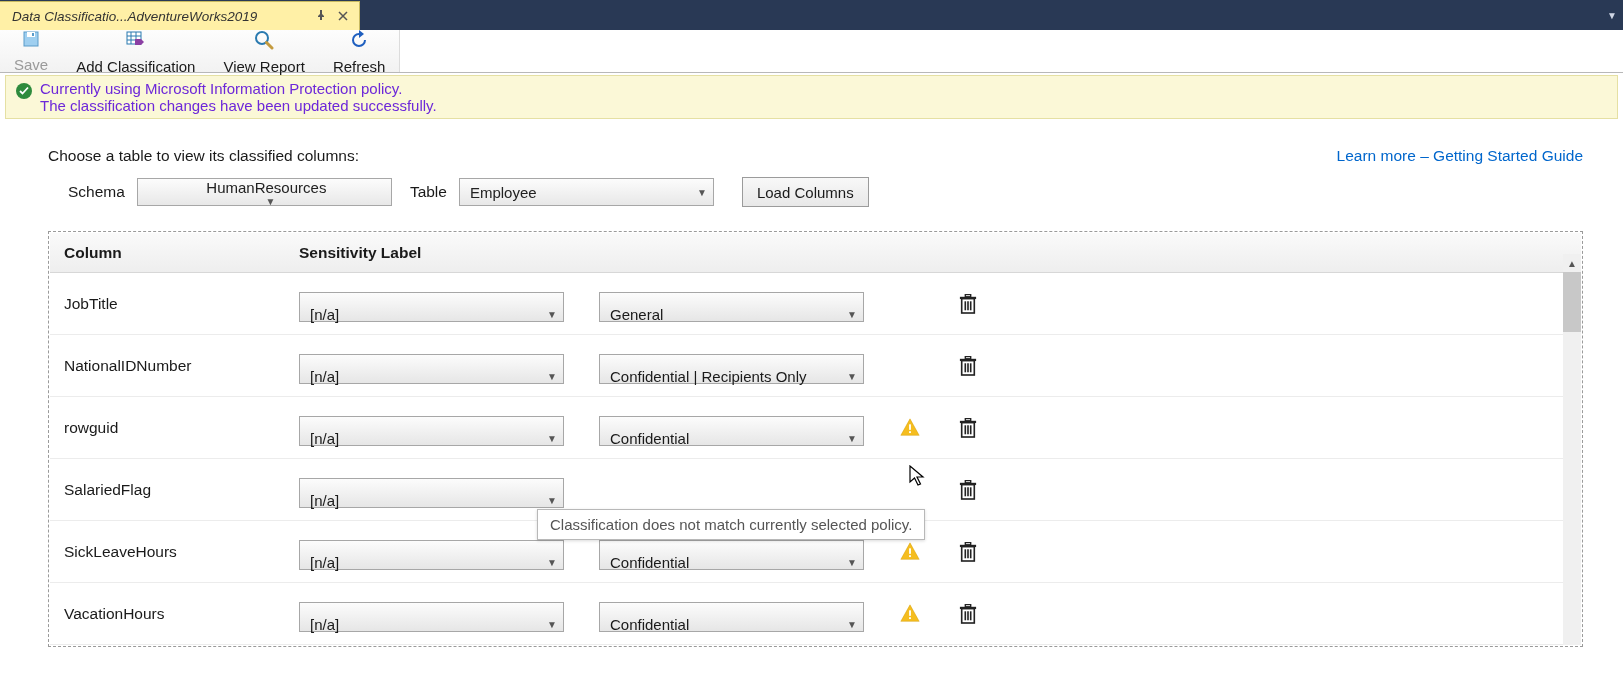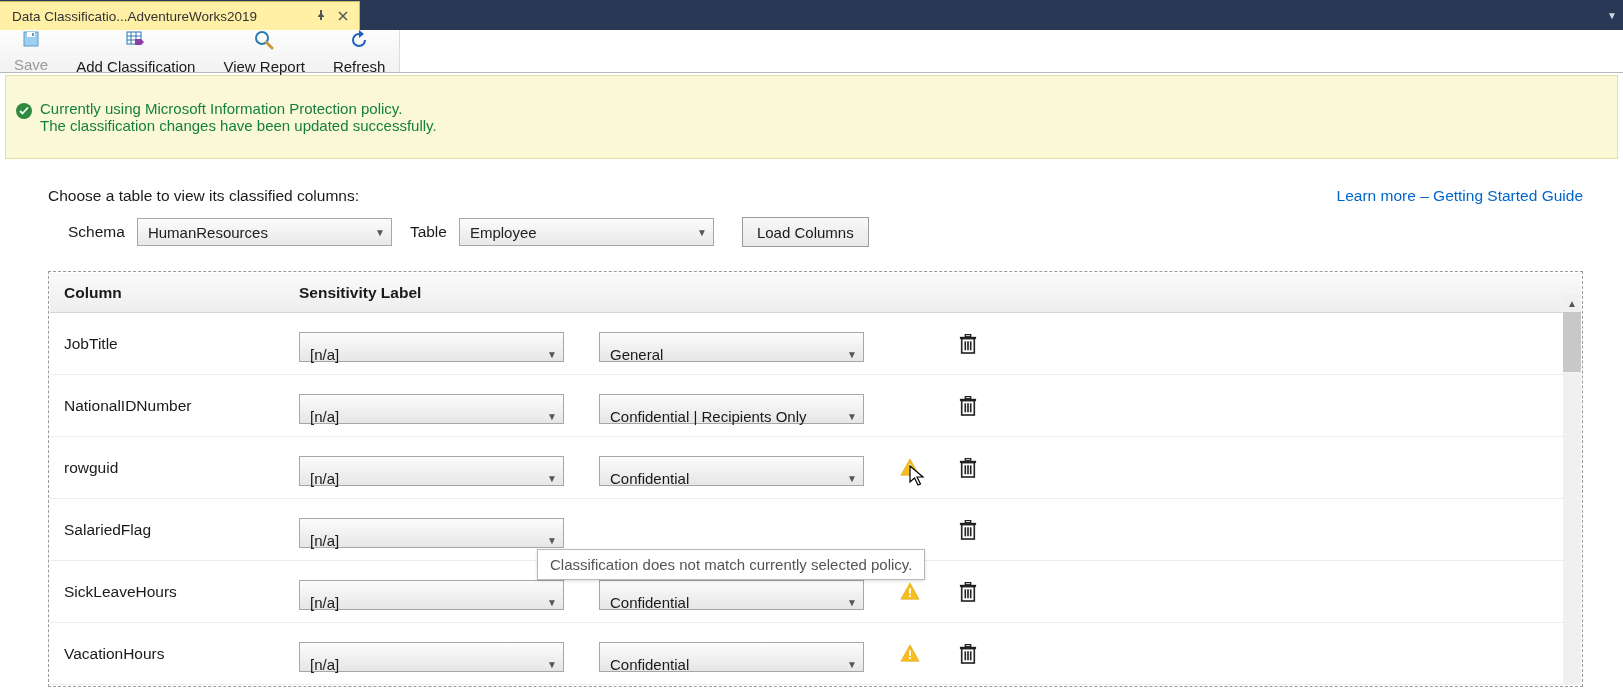--- a/index.html
+++ b/index.html
@@ -23,20 +23,21 @@
     border-right: 1px solid #c8b960;
     display: flex;
     align-items: center;
     padding: 0 8px 0 12px;
     font-size: 13.5px;
     color: #333;
     height: 29px;
     margin-top: 1px;
     min-width: 360px;
     gap: 6px;
+    font-style: italic;
   }
   .tab .tab-text { flex: 1; }
   .tab .pin-icon, .tab .close-icon {
     color: #555;
     cursor: pointer;
     width: 16px; text-align: center;
   }
   .titlebar-menu {
     position: absolute;
     right: 6px;
@@ -74,26 +75,26 @@
   }
   .toolbar .tb-btn.disabled { color: #9a9a9a; }
   .toolbar .tb-btn .ico {
     width: 20px; height: 20px;
     display: flex; align-items: center; justify-content: center;
   }
   .notice {
     background: #fbf8d7;
     border: 1px solid #e5e0a3;
     margin: 2px 5px 0 5px;
-    padding: 24px 10px;
+    padding: 4px 10px;
     display: flex;
     align-items: flex-start;
     gap: 8px;
     font-size: 15px;
-    color: #15803d;
+    color: #6d28d9;
   }
   .notice .check {
     width: 16px; height: 16px; border-radius: 50%;
     background: #2e8b3d;
     display: flex; align-items: center; justify-content: center;
     color: #fff; font-size: 11px;
     flex-shrink: 0;
     margin-top: 3px;
   }
   .content {
@@ -127,21 +128,21 @@
     padding: 0 6px 0 10px;
     font-size: 15px;
     color: #222;
     cursor: pointer;
     position: relative;
   }
   .dropdown .dd-text { flex: 1; }
   .dropdown .caret {
     font-size: 10px; color: #555; margin-left: 8px;
   }
-  .dd-schema { width: 255px; }
+  .dd-schema { width: 255px; flex-direction: column; }
   .dd-table  { width: 255px; }
   .btn {
     border: 1px solid #9b9b9b;
     background: linear-gradient(#f8f8f8,#e8e8e8);
     height: 30px;
     padding: 8px 14px;
     font-size: 15px;
     cursor: pointer;
     display: flex;
     align-items: center;

